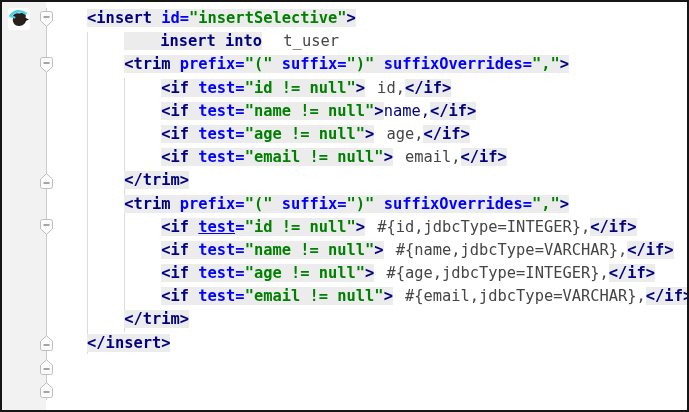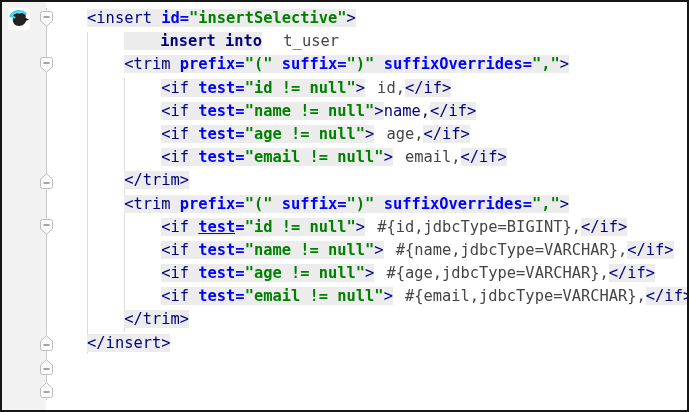--- a/index.html
+++ b/index.html
@@ -19,21 +19,21 @@
   .plugin-icon{position:absolute; left:6px; top:6px; width:22px; height:22px;}
   .indent-guide{position:absolute; width:1px; background:#dcdcdc; z-index:0;}
   .guide-a{left:85px; top:30px; height:322px;}
   .guide-b{left:122px; top:76px; height:254px;}
   .code-area{
     position:absolute; left:44px; top:5px; right:0; z-index:1;
     font-size:15.4px; line-height:23.2px;
   }
   .code-line{height:23.2px; white-space:pre; padding-left:4px;}
   .tk-ind{background:transparent;}
-  .tk-tag{color:var(--xml_tag,#000080); font-weight:normal; background:var(--band,#ececec);}
+  .tk-tag{color:var(--xml_tag,#000080); font-weight:bold; background:var(--band,#ececec);}
   .tk-attr{color:var(--attribute,#0000ff); font-weight:bold; background:var(--band,#ececec);}
   .tk-attru{color:var(--attribute,#0000ff); font-weight:bold; background:var(--band,#ececec); text-decoration:underline;}
   .tk-val{color:var(--attr_value,#008000); font-weight:bold; background:var(--band,#ececec);}
   .tk-kw{color:var(--sql_keyword,#000080); font-weight:bold; background:var(--band,#ececec);padding-left:36px;}
   .tk-kwp{color:var(--sql_keyword,#000080); font-weight:normal; background:transparent;}
   .tk-sql{color:var(--sql_text,#454545); background:transparent;padding-left:12px;}
   .fold-marker{position:absolute; left:38px; width:13px; height:16px; z-index:2;}
 </style>
 </head>
 <body>
@@ -59,23 +59,23 @@
   <div class="code-area">
       <div class="code-line"><span class="tk-ind">    </span><span class="tk-tag">&lt;insert </span><span class="tk-attr">id=</span><span class="tk-val">"insertSelective"</span><span class="tk-tag">&gt;</span></div>
       <div class="code-line"><span class="tk-ind">        </span><span class="tk-kw">insert into</span><span class="tk-sql"> t_user</span></div>
       <div class="code-line"><span class="tk-ind">        </span><span class="tk-tag">&lt;trim </span><span class="tk-attr">prefix=</span><span class="tk-val">"(" </span><span class="tk-attr">suffix=</span><span class="tk-val">")" </span><span class="tk-attr">suffixOverrides=</span><span class="tk-val">","</span><span class="tk-tag">&gt;</span></div>
       <div class="code-line"><span class="tk-ind">            </span><span class="tk-tag">&lt;if </span><span class="tk-attr">test=</span><span class="tk-val">"id != null"</span><span class="tk-tag">&gt;</span><span class="tk-sql">id,</span><span class="tk-tag">&lt;/if&gt;</span></div>
       <div class="code-line"><span class="tk-ind">            </span><span class="tk-tag">&lt;if </span><span class="tk-attr">test=</span><span class="tk-val">"name != null"</span><span class="tk-tag">&gt;</span><span class="tk-kwp">name,</span><span class="tk-tag">&lt;/if&gt;</span></div>
       <div class="code-line"><span class="tk-ind">            </span><span class="tk-tag">&lt;if </span><span class="tk-attr">test=</span><span class="tk-val">"age != null"</span><span class="tk-tag">&gt;</span><span class="tk-sql">age,</span><span class="tk-tag">&lt;/if&gt;</span></div>
       <div class="code-line"><span class="tk-ind">            </span><span class="tk-tag">&lt;if </span><span class="tk-attr">test=</span><span class="tk-val">"email != null"</span><span class="tk-tag">&gt;</span><span class="tk-sql">email,</span><span class="tk-tag">&lt;/if&gt;</span></div>
       <div class="code-line"><span class="tk-ind">        </span><span class="tk-tag">&lt;/trim&gt;</span></div>
       <div class="code-line"><span class="tk-ind">        </span><span class="tk-tag">&lt;trim </span><span class="tk-attr">prefix=</span><span class="tk-val">"(" </span><span class="tk-attr">suffix=</span><span class="tk-val">")" </span><span class="tk-attr">suffixOverrides=</span><span class="tk-val">","</span><span class="tk-tag">&gt;</span></div>
-      <div class="code-line"><span class="tk-ind">            </span><span class="tk-tag">&lt;if </span><span class="tk-attru">test</span><span class="tk-attr">=</span><span class="tk-val">"id != null"</span><span class="tk-tag">&gt;</span><span class="tk-sql">#{id,jdbcType=BIGINT},</span><span class="tk-tag">&lt;/if&gt;</span></div>
+      <div class="code-line"><span class="tk-ind">            </span><span class="tk-tag">&lt;if </span><span class="tk-attru">test</span><span class="tk-attr">=</span><span class="tk-val">"id != null"</span><span class="tk-tag">&gt;</span><span class="tk-sql">#{id,jdbcType=INTEGER},</span><span class="tk-tag">&lt;/if&gt;</span></div>
       <div class="code-line"><span class="tk-ind">            </span><span class="tk-tag">&lt;if </span><span class="tk-attr">test=</span><span class="tk-val">"name != null"</span><span class="tk-tag">&gt;</span><span class="tk-sql">#{name,jdbcType=VARCHAR},</span><span class="tk-tag">&lt;/if&gt;</span></div>
-      <div class="code-line"><span class="tk-ind">            </span><span class="tk-tag">&lt;if </span><span class="tk-attr">test=</span><span class="tk-val">"age != null"</span><span class="tk-tag">&gt;</span><span class="tk-sql">#{age,jdbcType=VARCHAR},</span><span class="tk-tag">&lt;/if&gt;</span></div>
+      <div class="code-line"><span class="tk-ind">            </span><span class="tk-tag">&lt;if </span><span class="tk-attr">test=</span><span class="tk-val">"age != null"</span><span class="tk-tag">&gt;</span><span class="tk-sql">#{age,jdbcType=INTEGER},</span><span class="tk-tag">&lt;/if&gt;</span></div>
       <div class="code-line"><span class="tk-ind">            </span><span class="tk-tag">&lt;if </span><span class="tk-attr">test=</span><span class="tk-val">"email != null"</span><span class="tk-tag">&gt;</span><span class="tk-sql">#{email,jdbcType=VARCHAR},</span><span class="tk-tag">&lt;/if&gt;</span></div>
       <div class="code-line"><span class="tk-ind">        </span><span class="tk-tag">&lt;/trim&gt;</span></div>
       <div class="code-line"><span class="tk-ind">    </span><span class="tk-tag">&lt;/insert&gt;</span></div>
     </div>
 
 <div class="fold-marker" style="top: 8.6px;"><svg width="13" height="16" viewBox="0 0 13 16">
         <path d="M2.5 0.5 h8 a2 2 0 0 1 2 2 v7.3 l-6 5.5 l-6 -5.5 v-7.3 a2 2 0 0 1 2 -2 z" fill="#fbfbfb" stroke="#bdbdbd"></path>
         <rect x="3.5" y="5.2" width="6" height="1.6" fill="#8f8f8f"></rect>
       </svg></div>
     <div class="fold-marker" style="top: 55px;"><svg width="13" height="16" viewBox="0 0 13 16">

